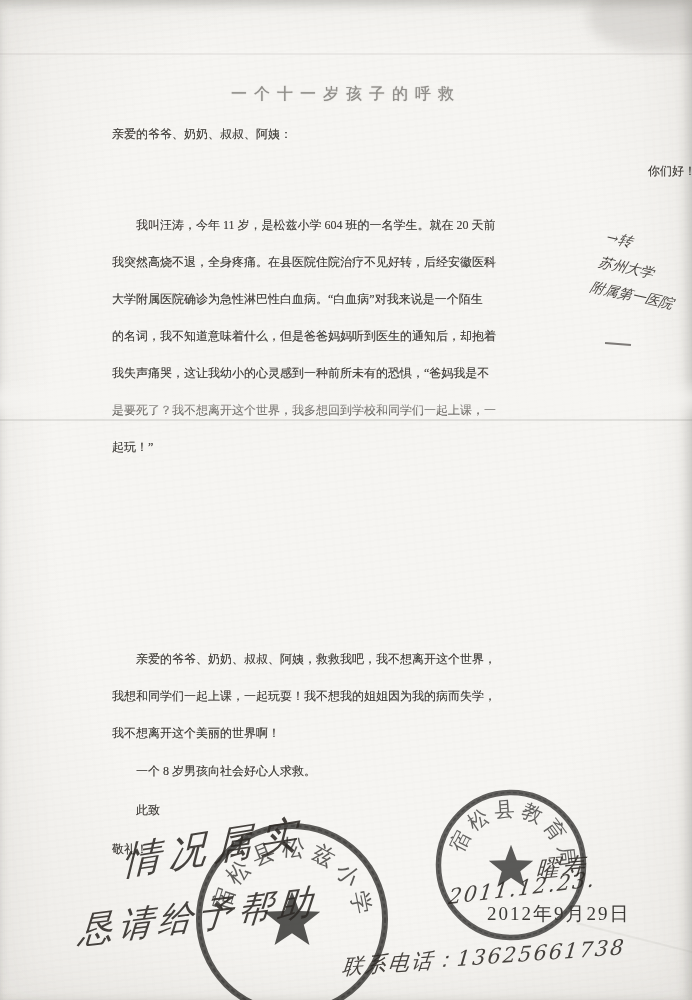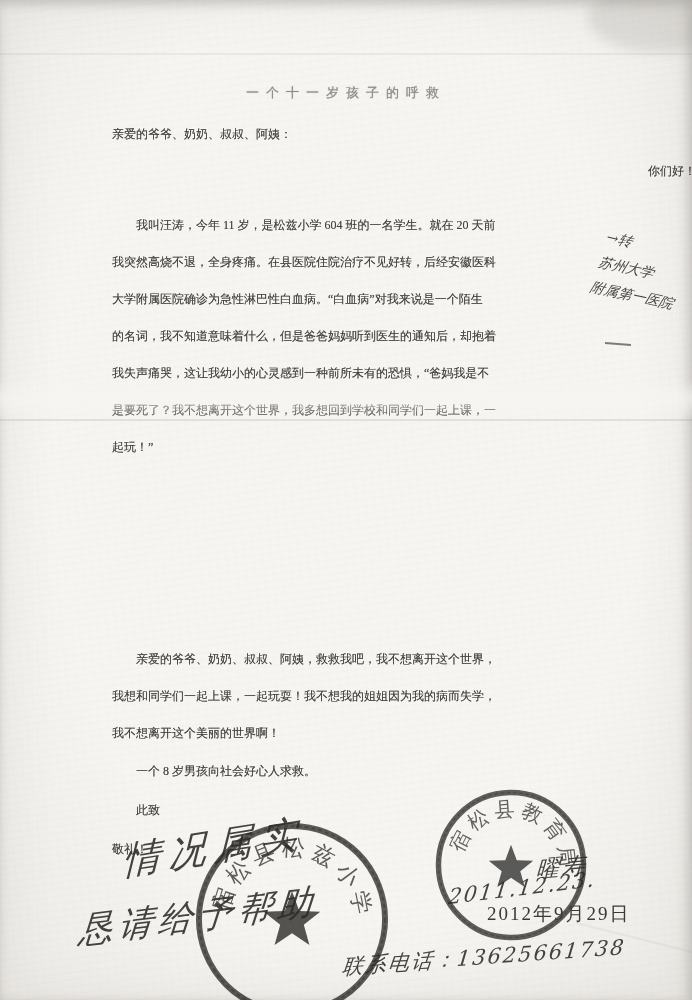--- a/index.html
+++ b/index.html
@@ -9,21 +9,21 @@
         background:
           radial-gradient(ellipse at 50% 45%, #f6f5f2 60%, #eceae6 100%);
         box-shadow: inset 0 6px 10px rgba(110,108,104,.20),
                     inset -7px 0 10px rgba(100,98,94,.14),
                     inset 0 0 55px rgba(125,120,112,.10);}
   .grain{position:absolute;inset:0;pointer-events:none;opacity:.5;
         background:
          repeating-linear-gradient(173deg, rgba(120,116,110,.025) 0 2px, rgba(255,255,255,0) 2px 7px),
          repeating-linear-gradient(84deg, rgba(120,116,110,.02) 0 3px, rgba(255,255,255,0) 3px 9px);}
   .title{position:absolute;left:0;right:0;top:84px;text-align:center;
-         font-size:13px;letter-spacing:7px;color:#8f8d89;
+         font-size:16px;letter-spacing:7px;color:#8f8d89;
          text-shadow:0 0 1px rgba(145,143,139,.9);}
   .bodytext{position:absolute;left:80px;width:584px;color:#45423e;
             font-size:12px;line-height:37px;white-space:pre-line;
             text-shadow:0 0 .4px rgba(70,66,62,.55);margin-left:32px;}
   .indent{text-indent:2em;}
   .hand{position:absolute;color:#2e2a26;font-style:italic;white-space:pre-line;
         font-family:"DejaVu Serif", serif;opacity:.88;}
   .stamp{position:absolute;mix-blend-mode:multiply;opacity:.9;}
   .crease{position:absolute;pointer-events:none;}
   .fold-band{left:0;width:692px;top:378px;height:42px;

